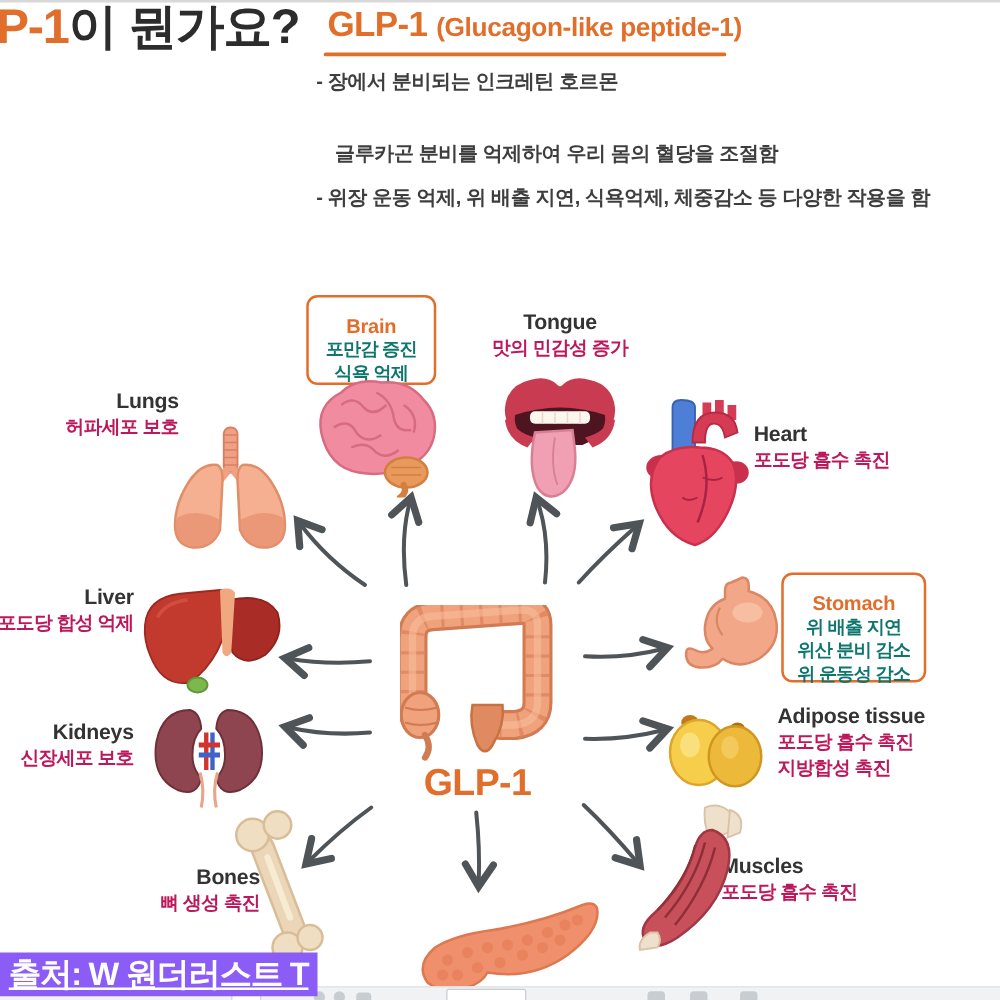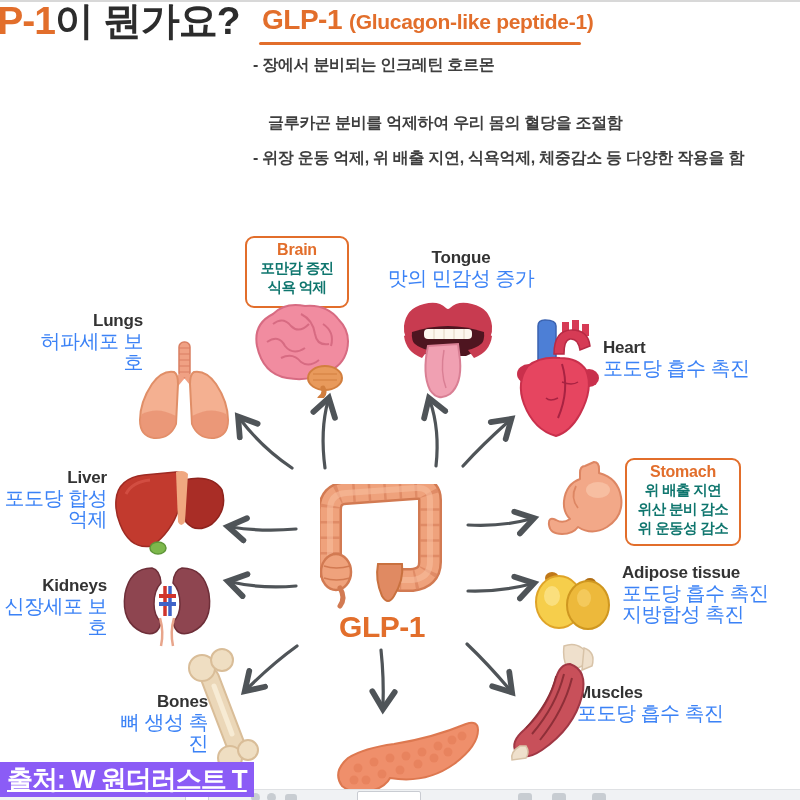--- a/index.html
+++ b/index.html
@@ -14,25 +14,25 @@
   #title-left .hl{color:#E26E2B;}
   #header-title{left:262px;top:4px;display:flex;align-items:baseline;gap:7px;color:#E26E2B;white-space:nowrap;}
   #header-title .main{font-size:28px;font-weight:800;letter-spacing:-0.5px;}
   #header-title .paren{font-size:21px;font-weight:700;letter-spacing:-0.3px;}
   #header-underline{left:259px;top:42px;width:322px;height:3px;background:#E26E2B;border-radius:2px;}
   .bullet-line{left:253px;font-size:16px;font-weight:600;color:#3e3e3e;letter-spacing:-0.3px;white-space:nowrap;}
   .bullet-cont{left:268px;}
   
   .organ-label{text-align:center;}
   .organ-label .t{font-size:17px;font-weight:700;color:#333;letter-spacing:-0.2px;}
-  .organ-label .e{font-size:20px;font-weight:400;color:#3b82f6;letter-spacing:-0.5px;line-height:21px;}
+  .organ-label .e{font-size:15px;font-weight:700;color:#be185d;letter-spacing:-0.5px;line-height:21px;}
   .right-al{text-align:right;}
   .left-al{text-align:left;}
   .obox{border:2px solid #E26E2B;border-radius:9px;background:#fff;text-align:center;color:#E26E2B;}
-  .obox .t{font-size:16px;font-weight:700;letter-spacing:-0.2px;padding-top:3px;}
+  .obox .t{font-size:16px;font-weight:700;letter-spacing:-0.2px;padding-top:15px;}
   .obox .e{font-size:14.5px;font-weight:600;letter-spacing:-0.6px;line-height:19px;color:#0f766e;}
   #glp1-center{left:320px;top:610px;width:124px;text-align:center;font-size:30px;font-weight:800;letter-spacing:-0.5px;color:#E26E2B;}
   
   #source-bar{left:0;top:762px;width:254px;height:35px;background:#8b5cf6;color:#fff;display:flex;align-items:flex-start;z-index:30;text-decoration:underline;}
   #source-bar span{font-size:26px;font-weight:800;letter-spacing:-1px;padding-left:7px;white-space:nowrap;}
   #viewer-strip{left:0;top:789px;width:800px;height:11px;background:#f0f2f4;border-top:1px solid #dfe1e4;z-index:20;}
   .strip-icon{position:absolute;background:#a8aeb6;opacity:.55;border-radius:3px;}
   #viewer-box1{position:absolute;left:185px;top:2px;width:22px;height:14px;background:#fff;border:1px solid #cfd3d8;border-radius:2px;}
   #viewer-input{position:absolute;left:357px;top:1px;width:62px;height:14px;background:#fff;border:1px solid #c9ccd2;border-radius:2px;}
   svg{display:block;}
@@ -56,21 +56,21 @@
   <div class="abs bullet-line" style="top:55px">- 장에서 분비되는 인크레틴 호르몬</div>
   <div class="abs bullet-line" style="top:148px">- 위장 운동 억제, 위 배출 지연, 식욕억제, 체중감소 등 다양한 작용을 함</div>
   <div class="abs bullet-line bullet-cont" style="top:113px">글루카곤 분비를 억제하여 우리 몸의 혈당을 조절함</div>
 
   <div class="abs obox" style="left:245px;top:236px;width:100px;height:68px">
     <div class="t">Brain</div>
     <div class="e">포만감 증진</div>
     <div class="e">식욕 억제</div>
   </div>
 
-  <div class="abs organ-label" style="left:386px;top:248px;width:150px">
+  <div class="abs organ-label" style="left:373px;top:248px;width:150px">
     <div class="t">Tongue</div>
     <div class="e">맛의 민감성 증가</div>
   </div>
 
   <div class="abs organ-label right-al" style="left:28px;top:311px;width:115px">
     <div class="t">Lungs</div>
     <div class="e">허파세포 보호</div>
   </div>
 
   <div class="abs organ-label left-al" style="left:603px;top:338px;width:160px">

